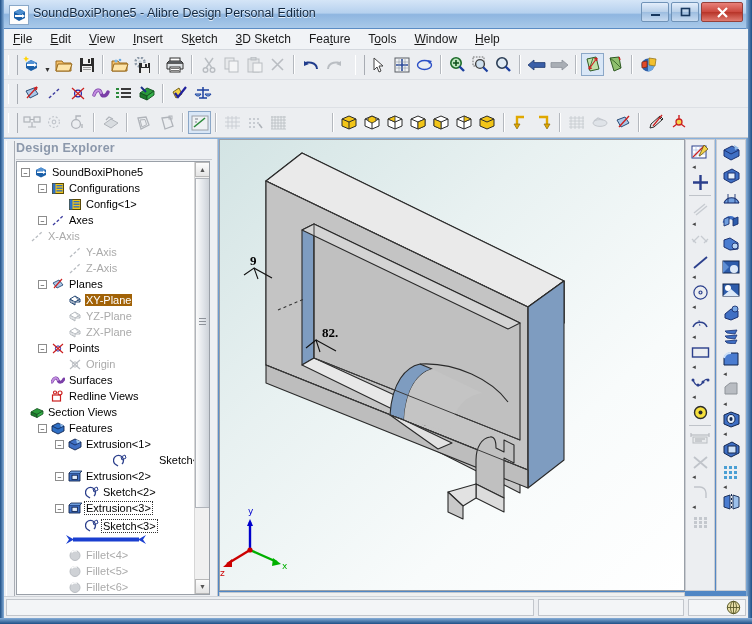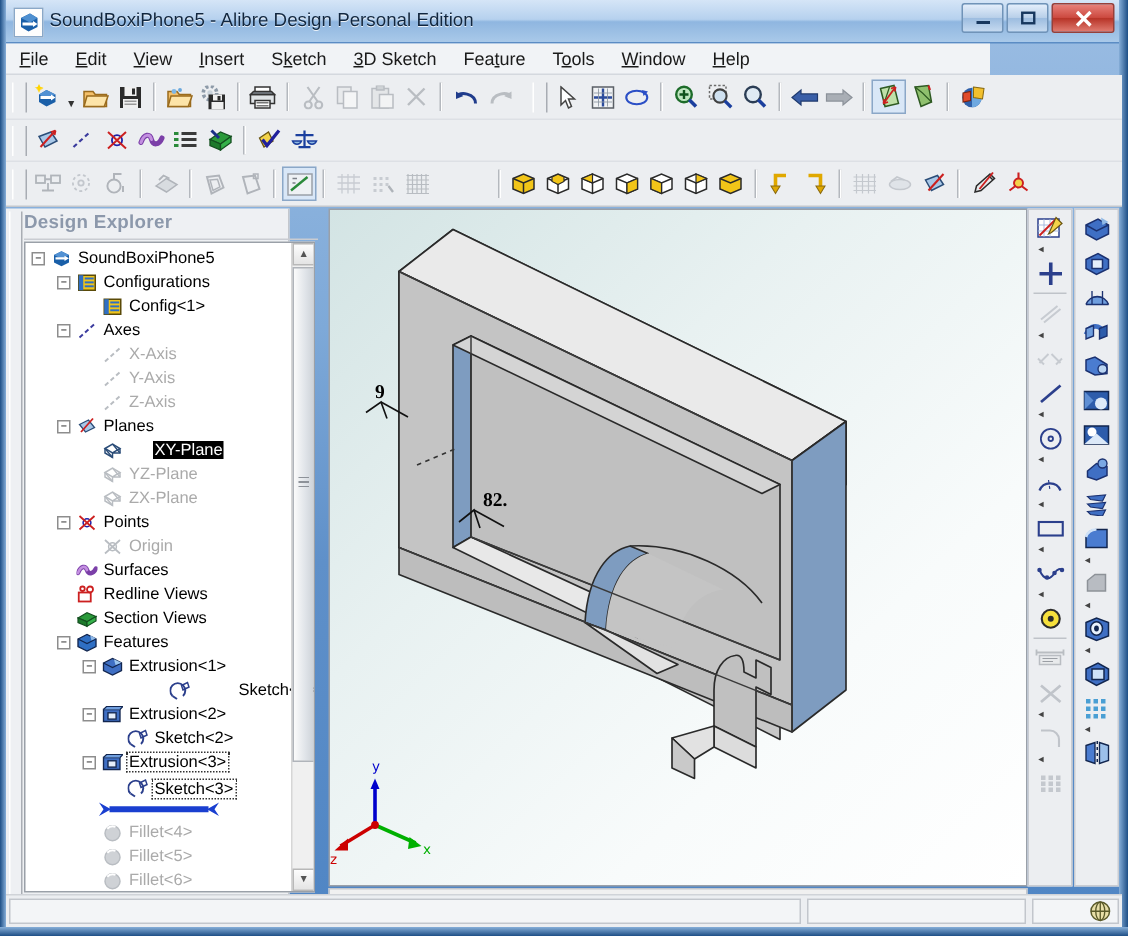--- a/index.html
+++ b/index.html
@@ -45,21 +45,21 @@
     display:flex;align-items:center;justify-content:center;
     font-size:11px;color:#17375e;box-sizing:border-box;
   }
   #btn-min{right:83px;background:linear-gradient(to bottom,#e4eefb,#b9d0e9 48%,#9dbde0 52%,#c6daf0);}
   #btn-max{right:53px;background:linear-gradient(to bottom,#e4eefb,#b9d0e9 48%,#9dbde0 52%,#c6daf0);}
   #btn-close{right:9px;width:42px;border-color:#96403a;color:#fff;
     background:linear-gradient(to bottom,#e8817a,#cc4a40 48%,#b83529 52%,#e07b70);}
 
   
   #menubar{
-    position:absolute;left:4px;top:29px;width:656px;height:21px;
+    position:absolute;left:4px;top:29px;width:744px;height:21px;
     background:#f1f3f6;border-bottom:1px solid #d4d8de;
     display:flex;align-items:center;box-sizing:border-box;
   }
   .menuitem{padding:2px 9px;font-size:12px;color:#1a1a1a;cursor:default;white-space:nowrap;}
   .menuitem u{text-decoration:underline;}
 
   
   .toolbar-row{
     position:absolute;left:4px;width:744px;
     background:#eceef1;border-bottom:1px solid #dde0e5;
@@ -78,21 +78,21 @@
   }
   .tbtn.sel{border:1px solid #8ba7c7;background:#d9e7f7;}
   .tarrow{width:9px;height:23px;display:flex;align-items:flex-end;justify-content:center;
     flex:0 0 auto;font-size:7px;color:#333;padding-bottom:7px;}
 
   
   #main{position:absolute;left:4px;top:139px;width:744px;height:475px;}
 
   
   #explorer{
-    position:absolute;left:0;top:0;width:189px;height:460px;
+    position:absolute;left:0;top:0;width:214px;height:460px;
     background:#eef0f3;box-sizing:border-box;
     border-right:1px solid #c3c7cd;
   }
   #explorer-grip{position:absolute;left:2px;top:2px;width:7px;height:456px;
     border-left:1px solid #fff;border-right:1px solid #a9adb4;}
   #explorer-title{
     position:absolute;left:12px;top:2px;width:196px;height:18px;
     font-size:12.5px;color:#8c98ab;font-weight:bold;letter-spacing:.2px;
     border-bottom:1px solid #c9ccd2;
   }
@@ -103,21 +103,21 @@
   #tree{position:absolute;left:0;top:2px;width:176px;}
   .tnode{height:16px;display:flex;align-items:center;white-space:nowrap;font-size:11px;color:#000;}
   .texp{width:9px;height:9px;border:1px solid #8d8d8d;background:#fff;
     font-size:8px;line-height:7px;text-align:center;color:#000;
     margin-right:3px;flex:0 0 auto;box-sizing:border-box;font-family:"Liberation Mono",monospace;}
   .texp-spacer{width:12px;flex:0 0 auto;}
   .ticon{width:15px;height:14px;margin-right:3px;flex:0 0 auto;
     display:flex;align-items:center;justify-content:center;}
   .tlabel{padding:0 1px;}
   .tnode.dim .tlabel{color:#aaa;}
-  .tnode.sel .tlabel{background:#000000;color:#fff;margin-left:17px;}
+  .tnode.sel .tlabel{background:#a16207;color:#fff;}
   .tnode.focus .tlabel{outline:1px dotted #333;}
   #rollback{margin:2px 0 2px 48px;width:82px;height:11px;}
   
   #tree-sb{position:absolute;right:0;top:0;width:15px;height:432px;background:#f0f0f0;
     border-left:1px solid #d6d6d6;box-sizing:border-box;}
   .sb-btn{width:15px;height:15px;background:linear-gradient(to bottom,#fdfdfd,#e4e4e4);
     border:1px solid #b8b8b8;box-sizing:border-box;display:flex;align-items:center;
     justify-content:center;font-size:7px;color:#555;}
   #tree-sb-thumb{position:absolute;top:16px;left:0;width:15px;height:330px;
     background:linear-gradient(to right,#fbfbfb,#dfe3e8 60%,#cdd2d8);
@@ -726,21 +726,21 @@
             </div>
             <div class="tnode" style="padding-left: 21px;">
               <div class="texp">–</div>
               <div class="ticon">
                 <svg width="14" height="13" viewBox="0 0 14 13">
                   <path d="M2 11 L12 2" stroke="#3b3b9e" stroke-width="1.3" stroke-dasharray="3 2"></path>
                 </svg>
               </div>
               <span class="tlabel">Axes</span>
             </div>
-            <div class="tnode dim" style="padding-left: 38px;">
+            <div class="tnode dim" style="">
               <div class="texp-spacer"></div>
               <div class="ticon">
                 <svg width="14" height="13" viewBox="0 0 14 13">
                   <path d="M2 11 L12 2" stroke="#b9bdc2" stroke-width="1.3" stroke-dasharray="3 2"></path>
                 </svg>
               </div>
               <span class="tlabel">X-Axis</span>
             </div>
             <div class="tnode dim" style="padding-left: 38px;">
               <div class="texp-spacer"></div>
@@ -834,21 +834,21 @@
               <div class="texp-spacer"></div>
               <div class="ticon">
                 <svg width="14" height="13" viewBox="0 0 14 13">
                   <rect x="1.5" y="5" width="8" height="6" fill="none" stroke="#cc2020" stroke-width="1.2"></rect>
            <circle cx="9" cy="3" r="2" fill="none" stroke="#cc2020" stroke-width="1.2"></circle>
            <circle cx="4" cy="2.5" r="1.5" fill="none" stroke="#cc2020" stroke-width="1.2"></circle>
                 </svg>
               </div>
               <span class="tlabel">Redline Views</span>
             </div>
-            <div class="tnode" style="padding-left: 21px;">
+            <div class="tnode" style="">
               <div class="texp-spacer"></div>
               <div class="ticon">
                 <svg width="14" height="13" viewBox="0 0 14 13">
                   <path d="M1 6 L7 2.5 L13 5 L7 8.5 Z" fill="#2a9a3a" stroke="#145020" stroke-width=".8"></path>
            <path d="M1 6 L1 9 L7 11.5 L7 8.5 Z" fill="#1d7a2c" stroke="#145020" stroke-width=".8"></path>
            <path d="M7 8.5 L7 11.5 L13 8 L13 5 Z" fill="#35b14a" stroke="#145020" stroke-width=".8"></path>
                 </svg>
               </div>
               <span class="tlabel">Section Views</span>
             </div>

